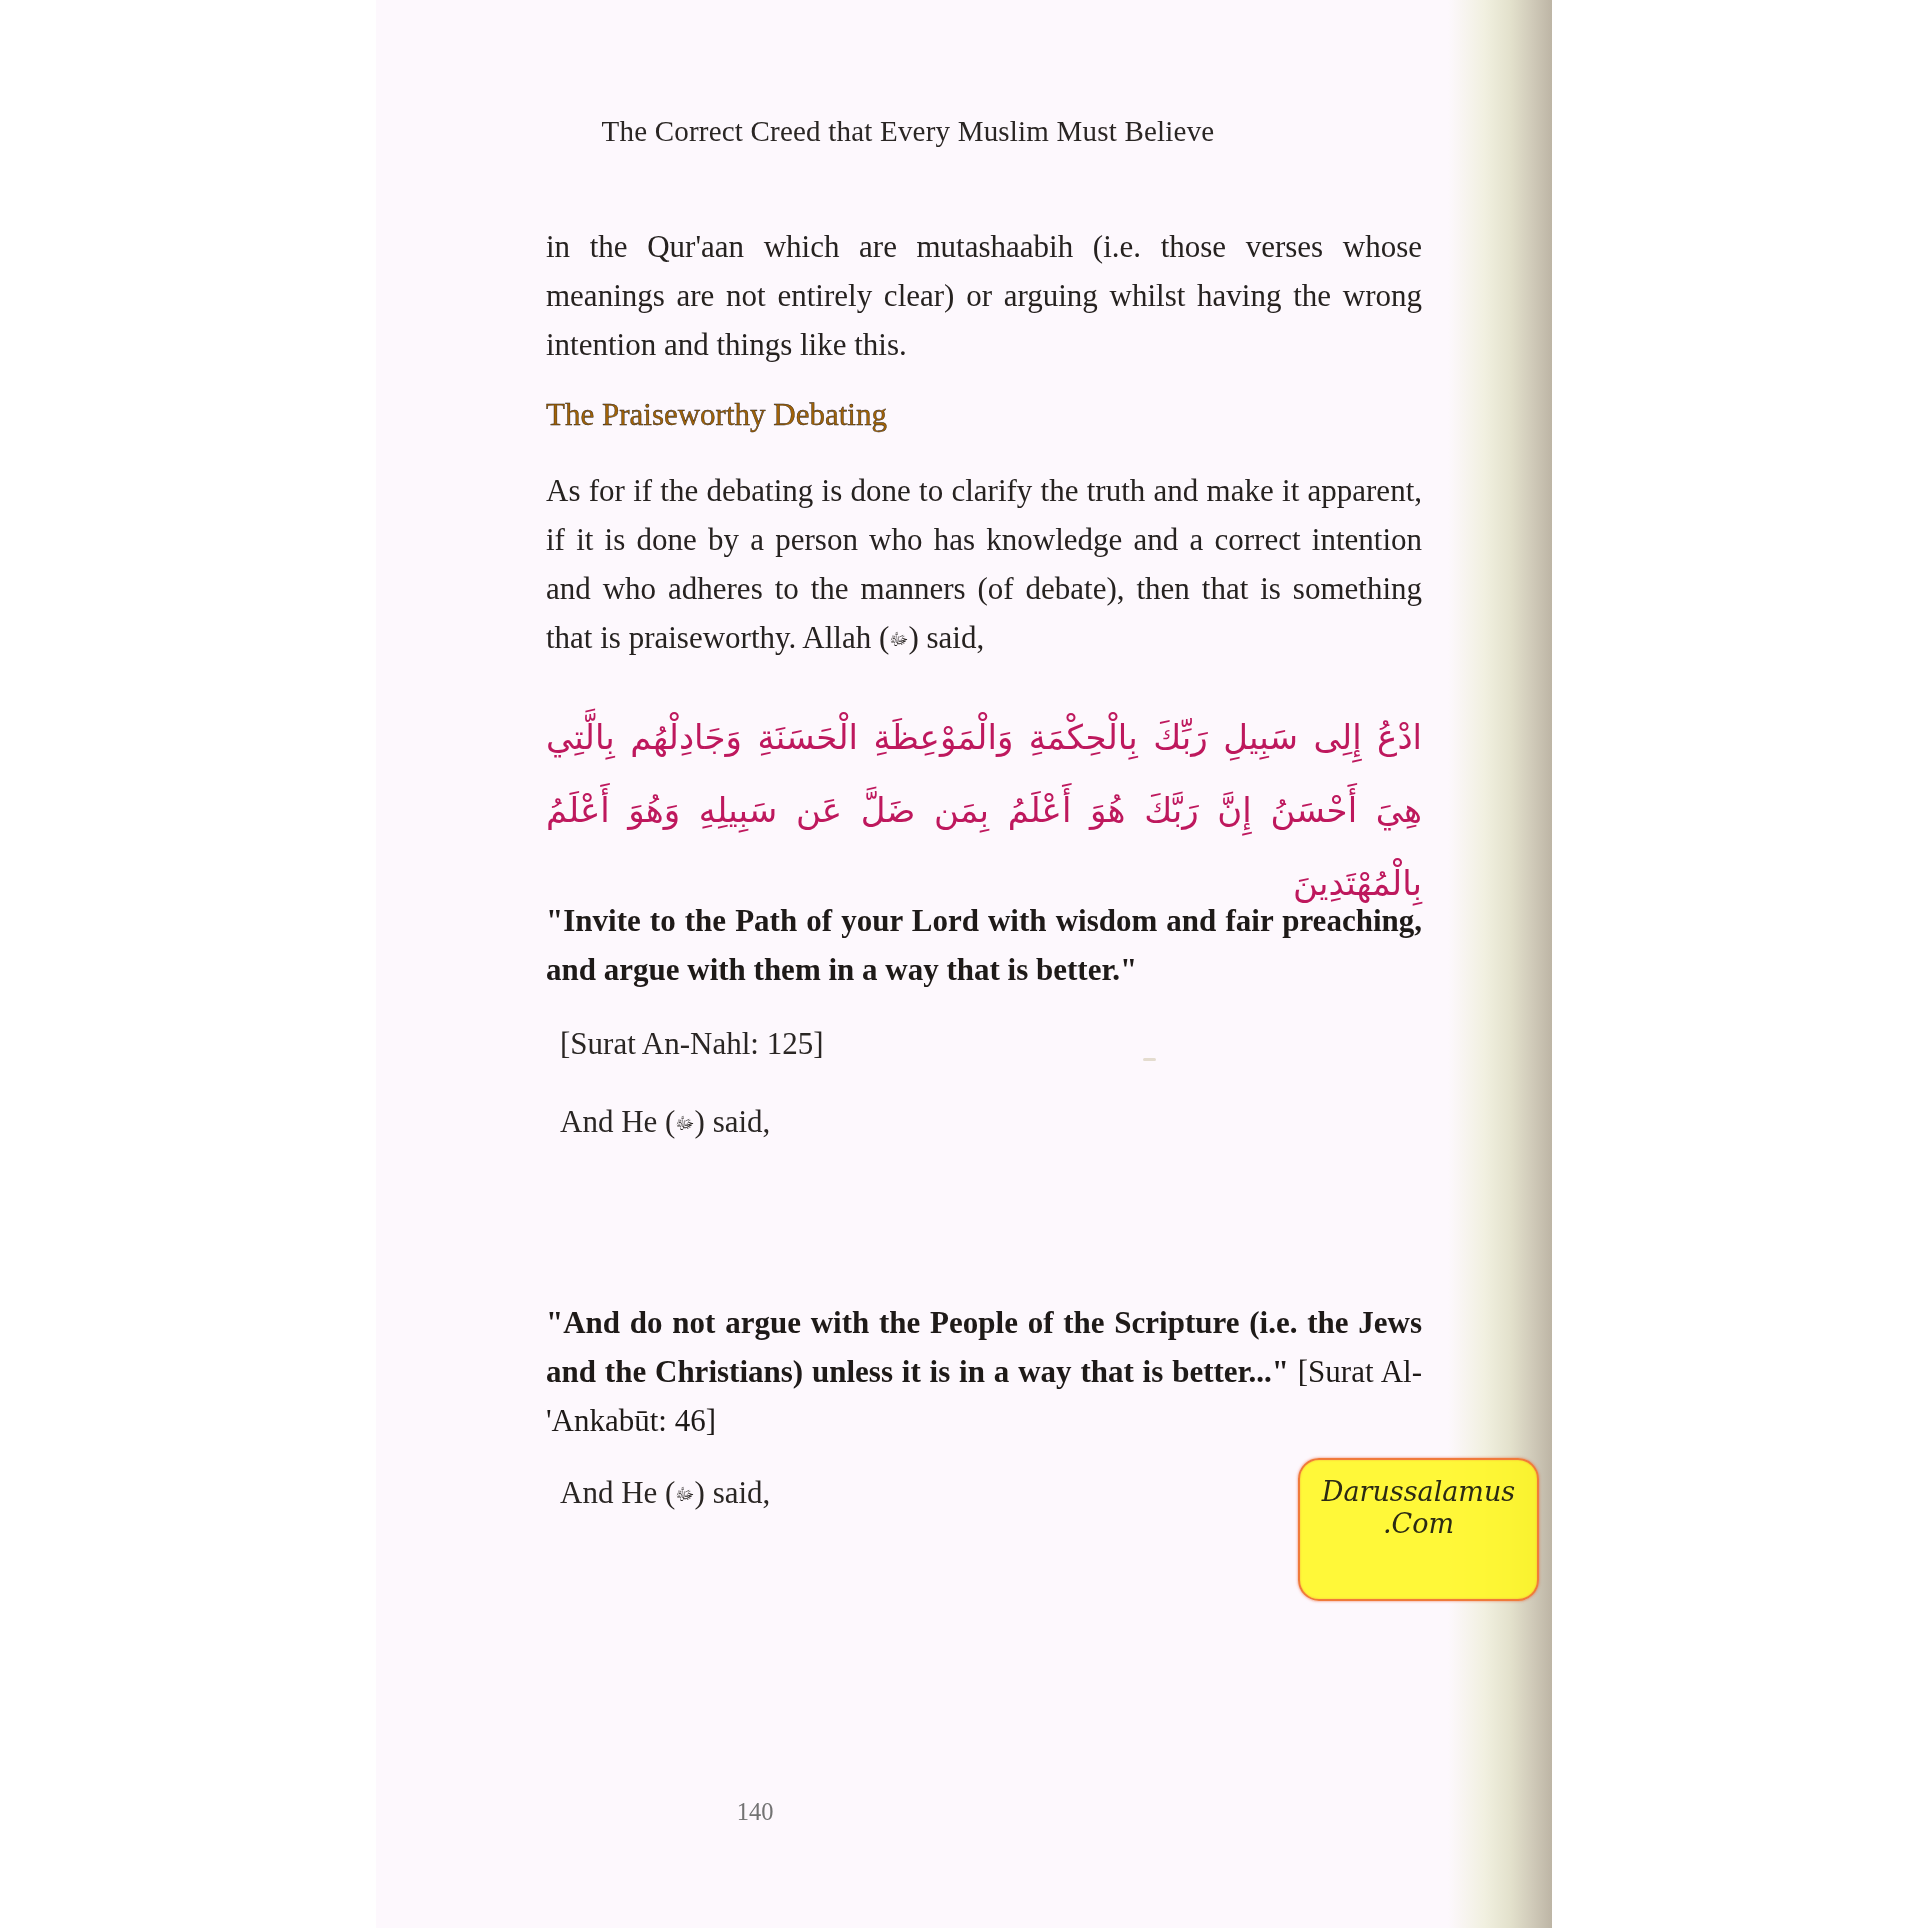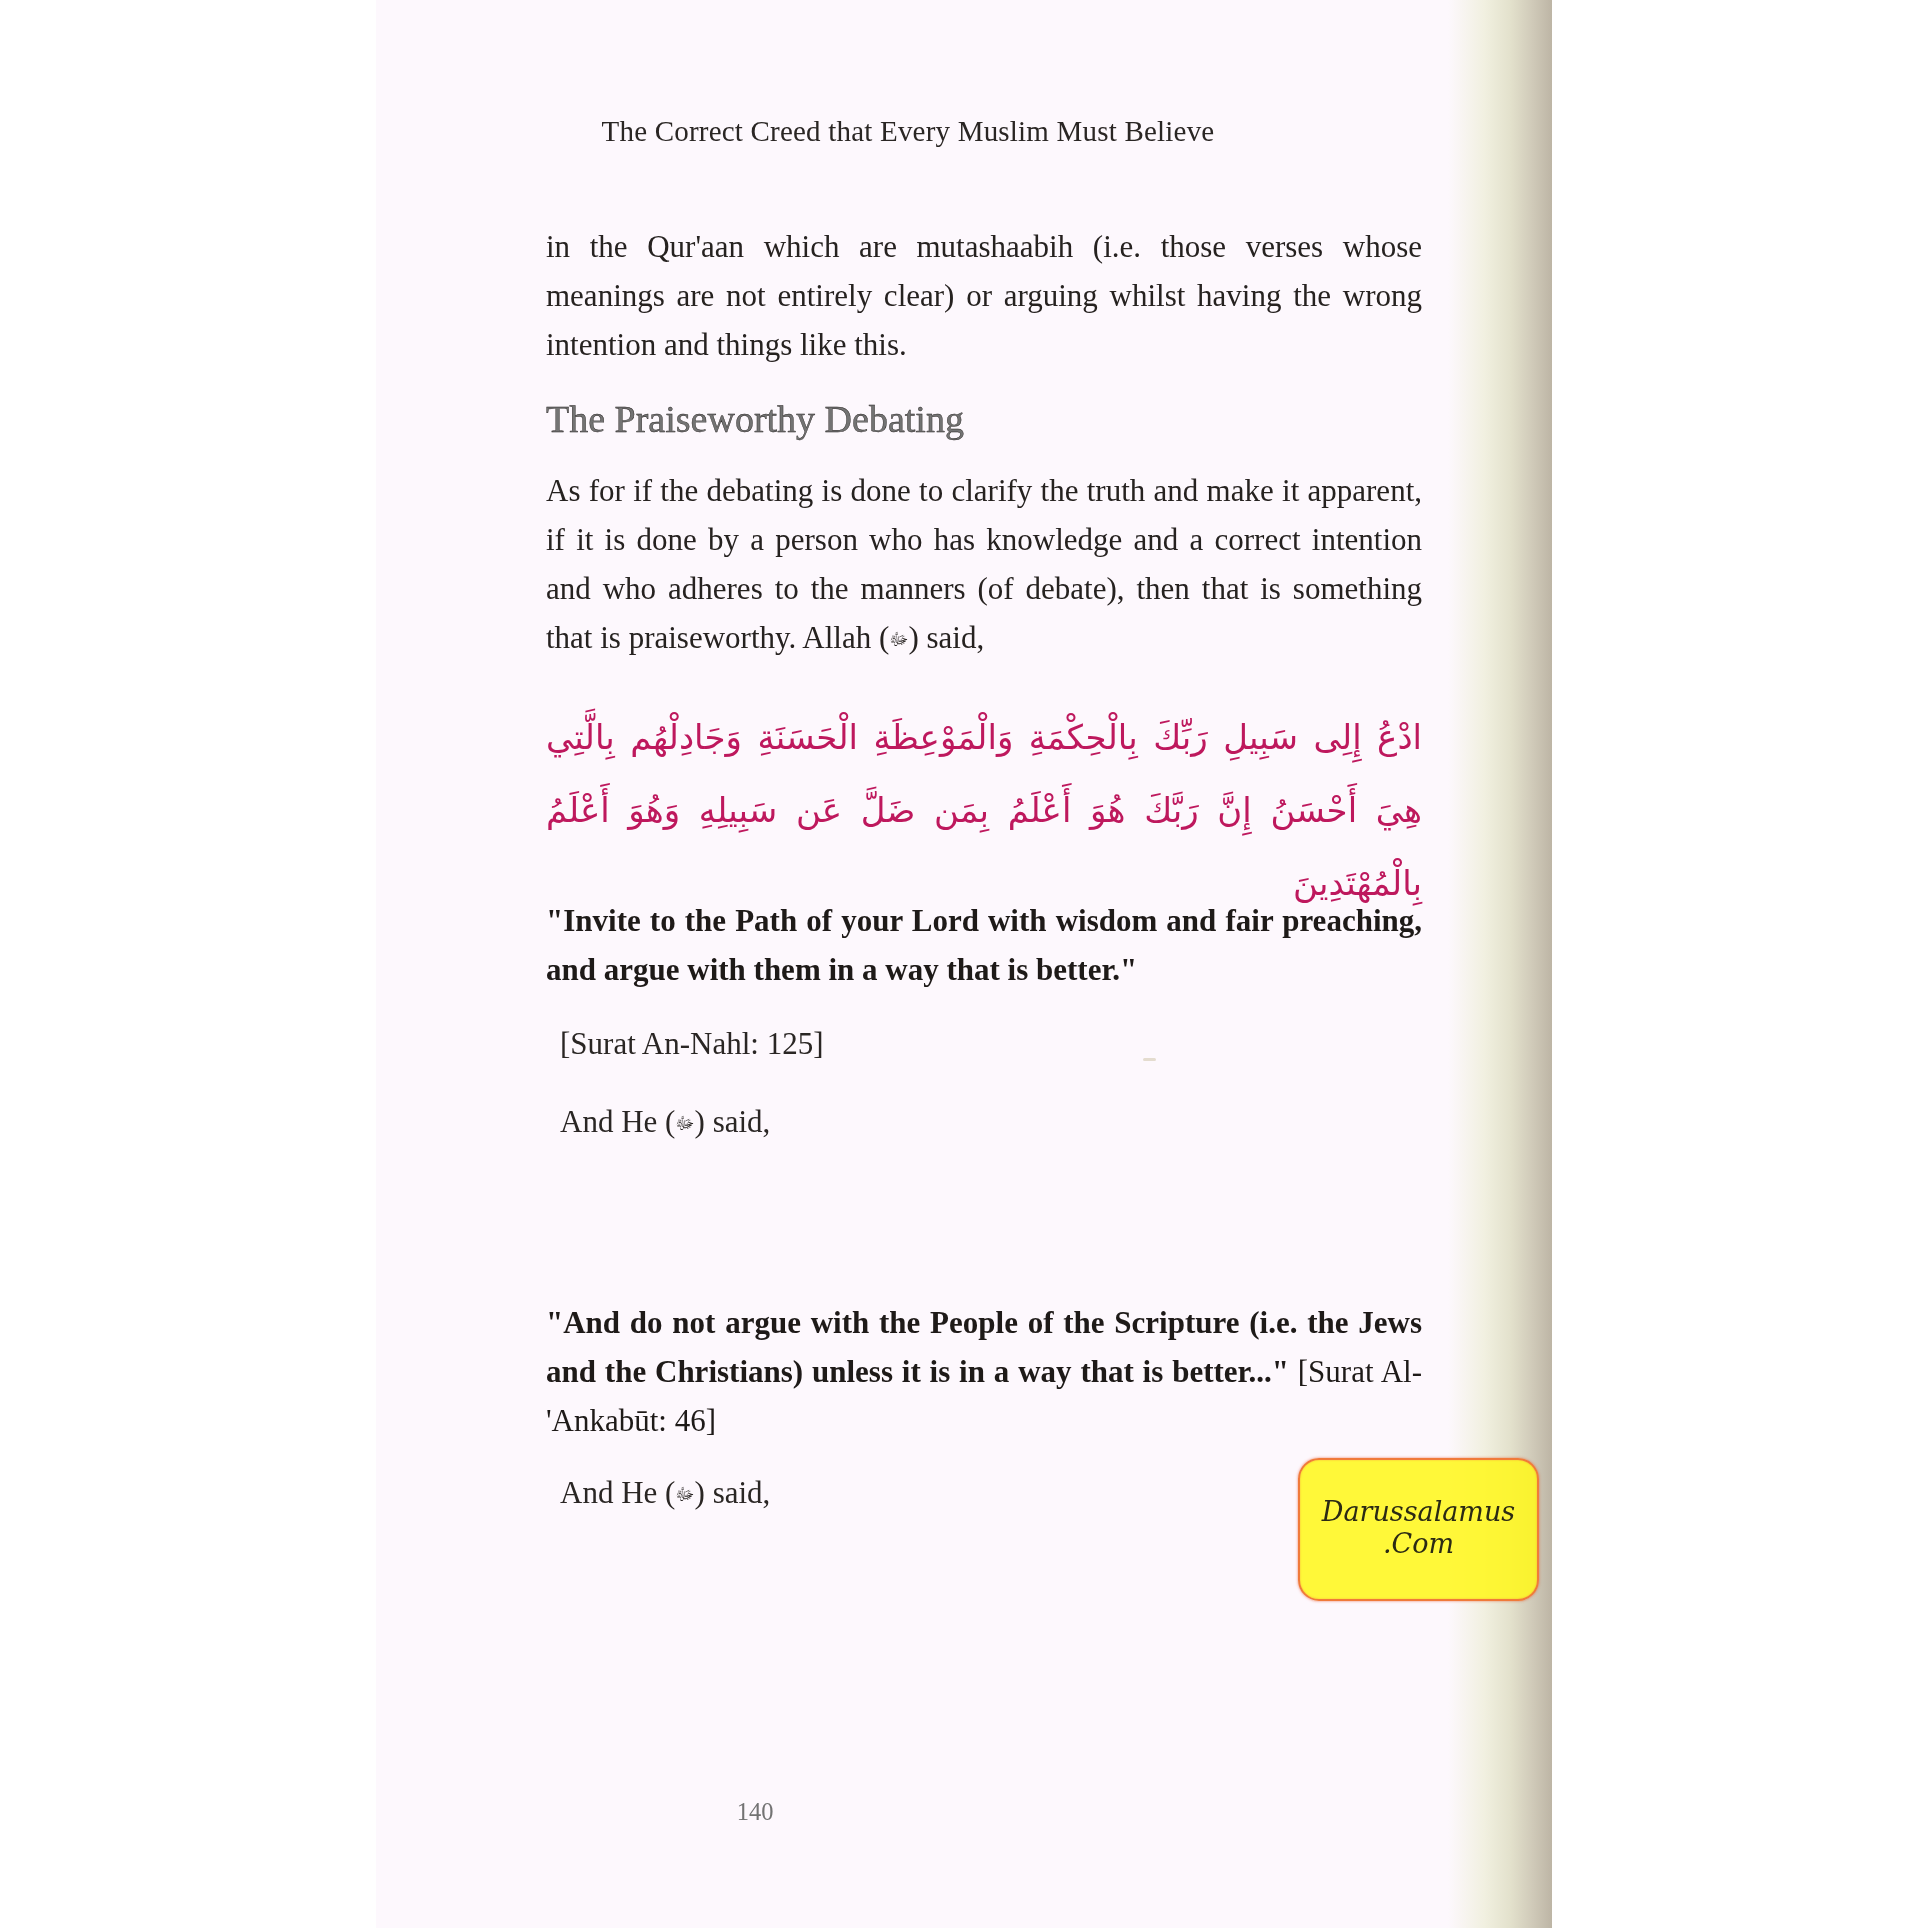--- a/index.html
+++ b/index.html
@@ -57,22 +57,22 @@
       font-size: 31px;
       line-height: 49px;
       color: #262220;
       text-align: justify;
       text-align-last: left;
     }
     .heading {
       position: absolute;
       left: 170px;
       font-family: "Liberation Serif", "DejaVu Serif", serif;
-      font-size: 38px;
-      color: #737373;
+      font-size: 31px;
+      color: #a16207;
       font-weight: normal;
       -webkit-text-stroke: 0.4px #1f1b19;
     }
     .quote {
       position: absolute;
       left: 170px;
       width: 876px;
       font-family: "Liberation Serif", "DejaVu Serif", serif;
       font-size: 31px;
       line-height: 49px;
@@ -131,21 +131,21 @@
       background: rgba(255, 247, 30, 0.88);
       border: 2.8px solid #f07a3a;
       border-radius: 21px;
       box-shadow: 0 0 2.8px rgba(230, 80, 40, 0.7), inset 0 0 1.9px rgba(240,120,60,0.6);
       text-align: center;
       font-family: "DejaVu Serif", "Liberation Serif", serif;
       font-style: italic;
       font-size: 27px;
       line-height: 32px;
       color: #2b2a14;
-      padding-top: 36px;
+      padding-top: 16px;
       box-sizing: border-box;
     }
     .speck {
       position: absolute;
       width: 13px;
       height: 2.8px;
       background: #e4dccf;
       border-radius: 1.9px;
     }
   </style>

